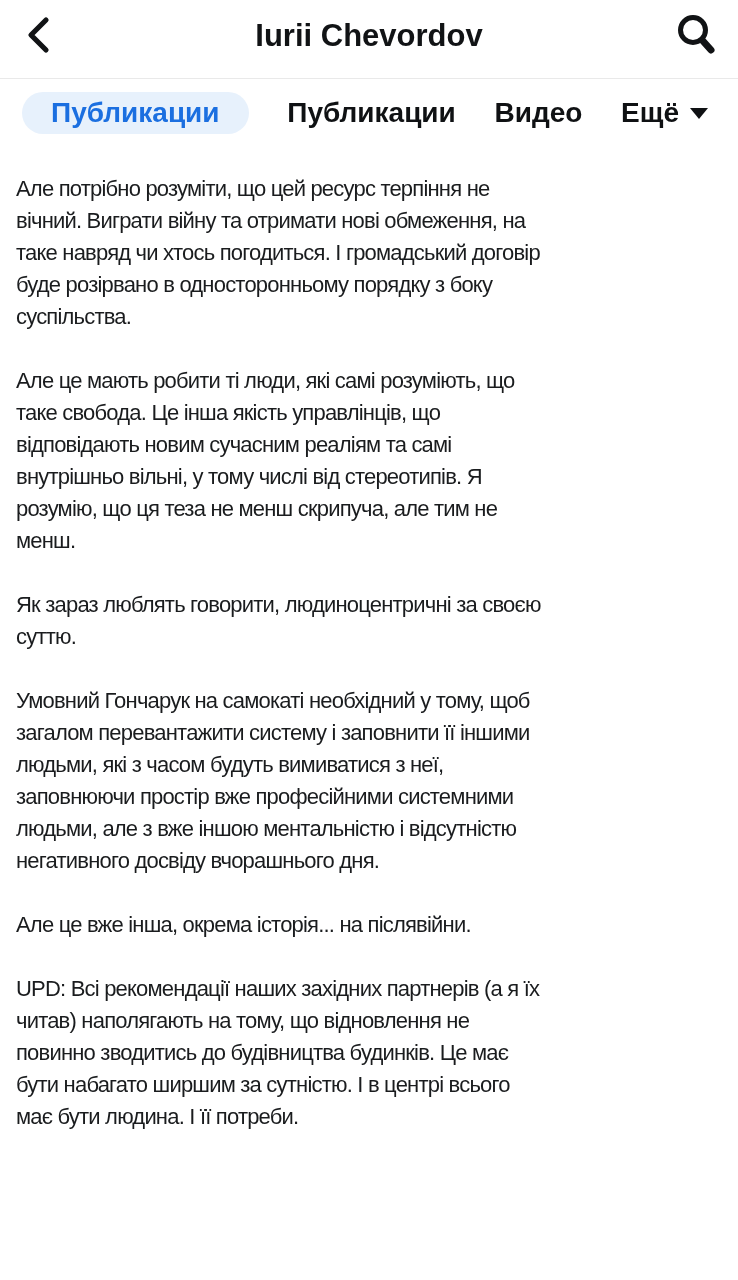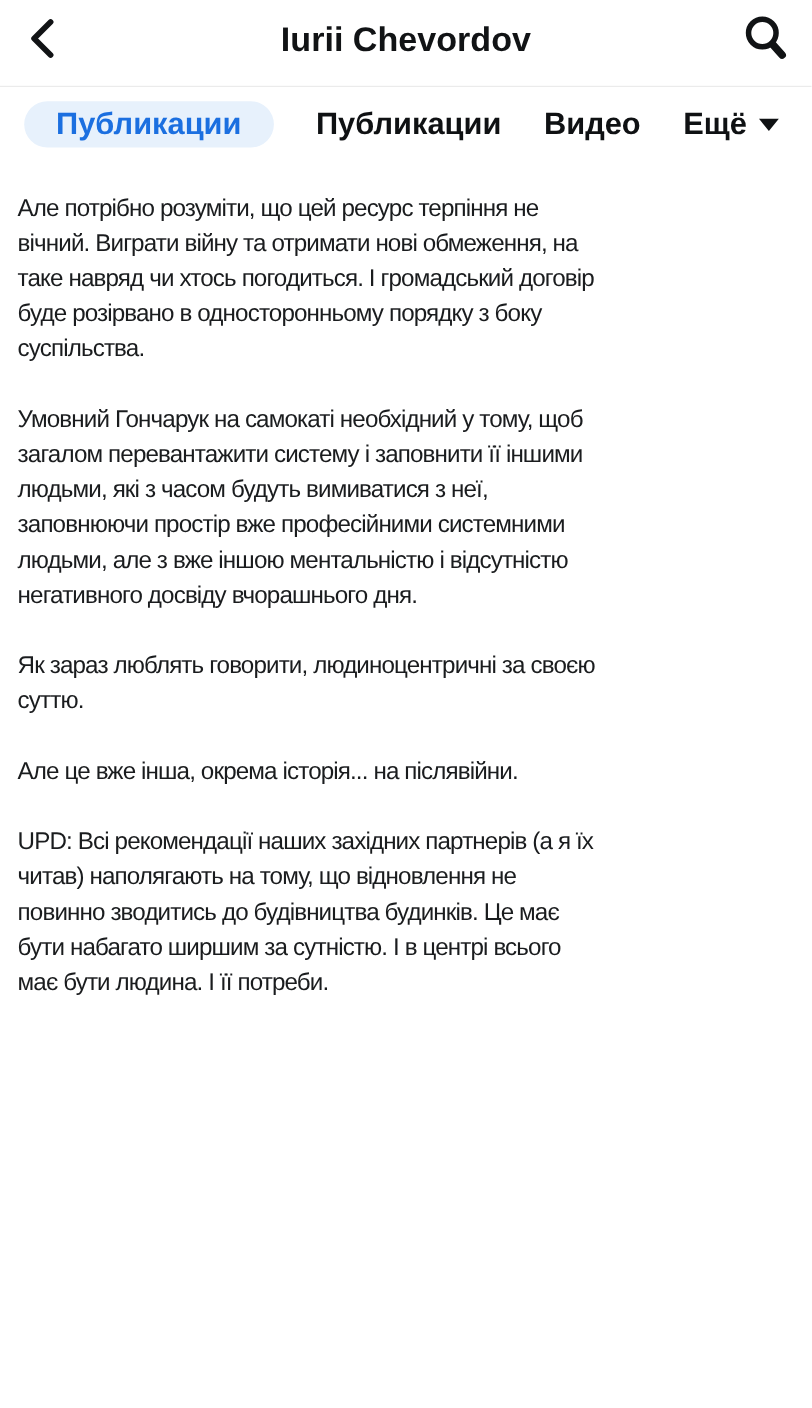--- a/index.html
+++ b/index.html
@@ -148,28 +148,34 @@
       <span class="caret-down"></span>
     </button>
   </div>
 
   <div class="content">
     <p class="para">Але потрібно розуміти, що цей ресурс терпіння не
 вічний. Виграти війну та отримати нові обмеження, на
 таке навряд чи хтось погодиться. І громадський договір
 буде розірвано в односторонньому порядку з боку
 суспільства.</p>
+    <p class="para">Але це мають робити ті люди, які самі розуміють, що
+таке свобода. Це інша якість управлінців, що
+відповідають новим сучасним реаліям та самі
+внутрішньо вільні, у тому числі від стереотипів. Я
+розумію, що ця теза не менш скрипуча, але тим не
+менш.</p>
+    <p class="para">Як зараз люблять говорити, людиноцентричні за своєю
+суттю.</p>
     <p class="para">Умовний Гончарук на самокаті необхідний у тому, щоб
 загалом перевантажити систему і заповнити її іншими
 людьми, які з часом будуть вимиватися з неї,
 заповнюючи простір вже професійними системними
 людьми, але з вже іншою ментальністю і відсутністю
 негативного досвіду вчорашнього дня.</p>
-    <p class="para">Як зараз люблять говорити, людиноцентричні за своєю
-суттю.</p>
     <p class="para">Але це вже інша, окрема історія... на післявійни.</p>
     <p class="para">UPD: Всі рекомендації наших західних партнерів (а я їх
 читав) наполягають на тому, що відновлення не
 повинно зводитись до будівництва будинків. Це має
 бути набагато ширшим за сутністю. І в центрі всього
 має бути людина. І її потреби.</p>
   </div>
 
 </div>
 

